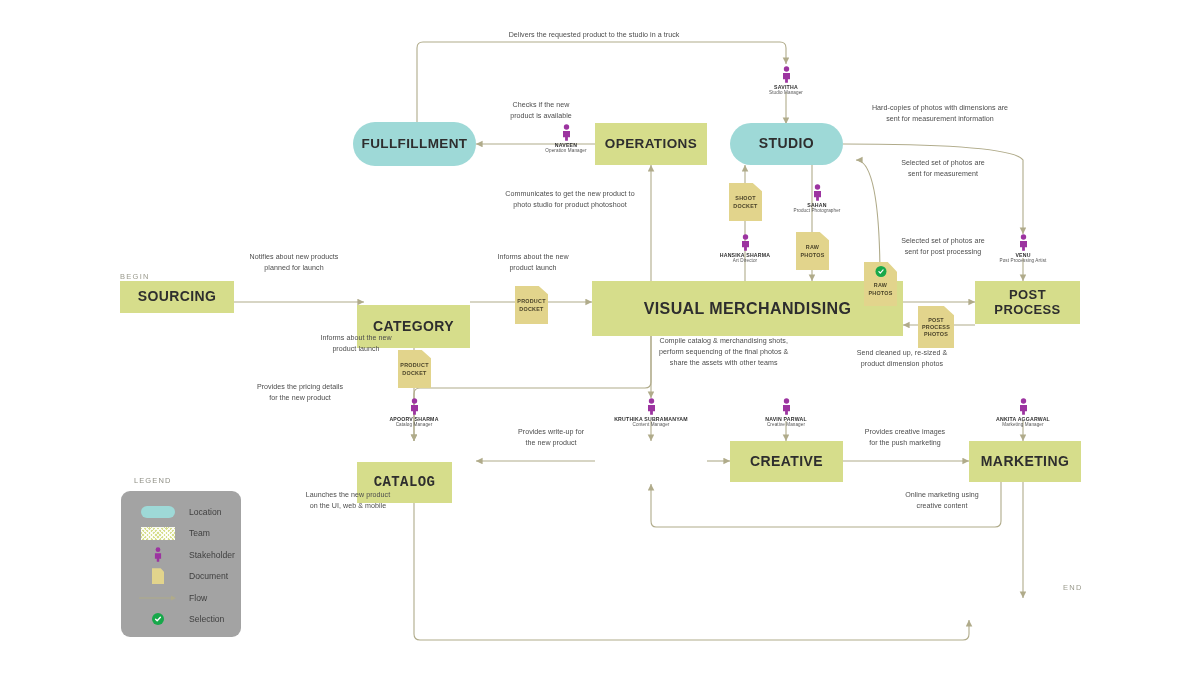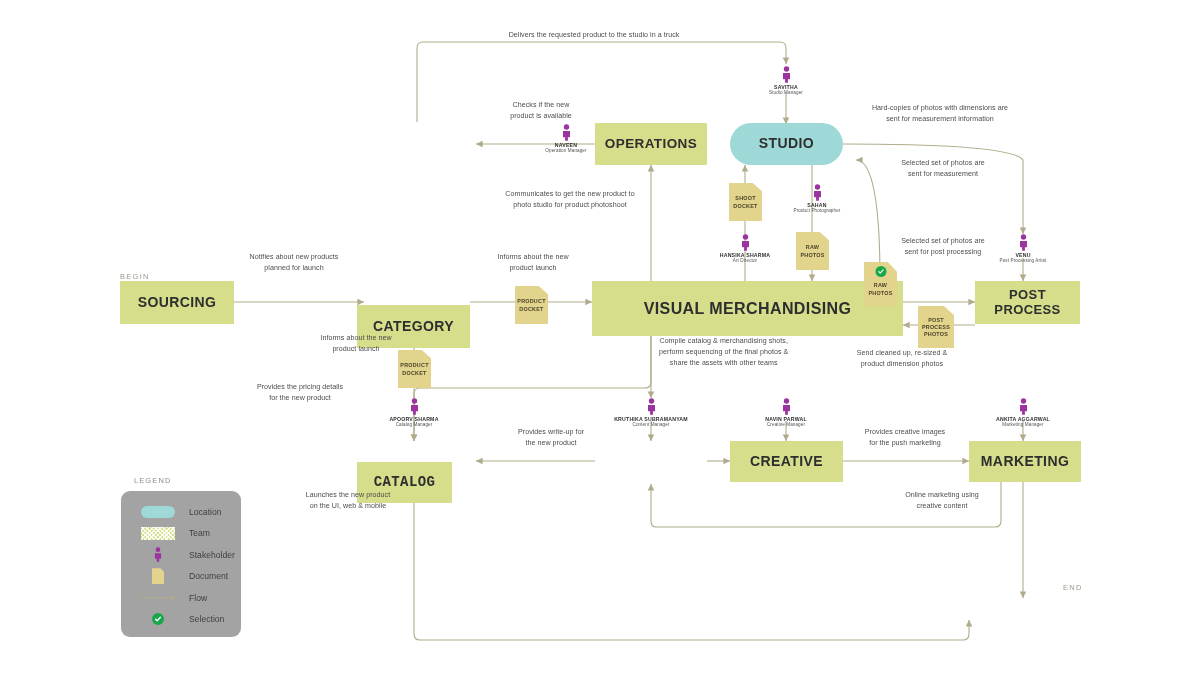--- a/index.html
+++ b/index.html
@@ -136,34 +136,37 @@
 
       <path d="M414,482 L414,634 Q414,640 420,640 L963,640 Q969,640 969,634 L969,620"></path>
 
       <path d="M1001,482 L1001,521 Q1001,527 995,527 L656,527 Q651,527 651,521 L651,484"></path>
     </g>
   </svg>
 
   <div class="marker" style="left:120px;top:272px;">BEGIN</div>
   <div class="marker" style="left:1063px;top:583px;">END</div>
 
-  <div class="node team" style="left:120px;top:281px;width:114px;height:43px;font-size:14px;">
+  <div class="node team" style="left:120px;top:281px;width:114px;height:32px;font-size:14px;">
       <span class="lbl">SOURCING</span>
     </div>
   <div class="node team" style="left:357px;top:281px;width:113px;height:43px;font-size:14px;margin-top:24px;">
       <span class="lbl">CATEGORY</span>
     </div>
   <div class="node team" style="left:592px;top:281px;width:311px;height:55px;font-size:16px;">
       <span class="lbl">VISUAL MERCHANDISING</span>
     </div>
   <div class="node team" style="left:975px;top:281px;width:105px;height:43px;font-size:13px;">
       <span class="lbl">POST PROCESS</span>
     </div>
   <div class="node team" style="left:595px;top:123px;width:112px;height:42px;font-size:13.5px;">
       <span class="lbl">OPERATIONS</span>
+    </div>
+  <div class="node location" style="left:353px;top:122px;width:123px;height:44px;font-size:13.5px;">
+      <span class="lbl">FULLFILLMENT</span>
     </div>
   <div class="node location" style="left:730px;top:123px;width:113px;height:42px;font-size:14px;">
       <span class="lbl">STUDIO</span>
     </div>
   <div class="node team" style="left:357px;top:462px;width:95px;height:41px;font-size:14px;font-family:Liberation Mono, monospace;">
       <span class="lbl">CATALOG</span>
     </div>
   <div class="node team" style="left:969px;top:441px;width:112px;height:41px;font-size:14px;">
       <span class="lbl">MARKETING</span>
     </div>

